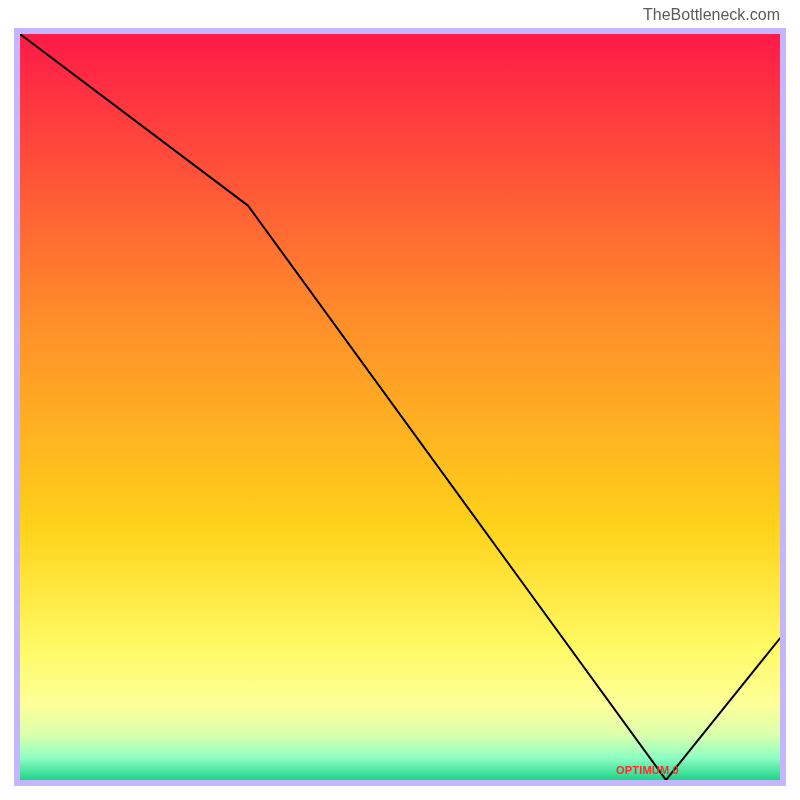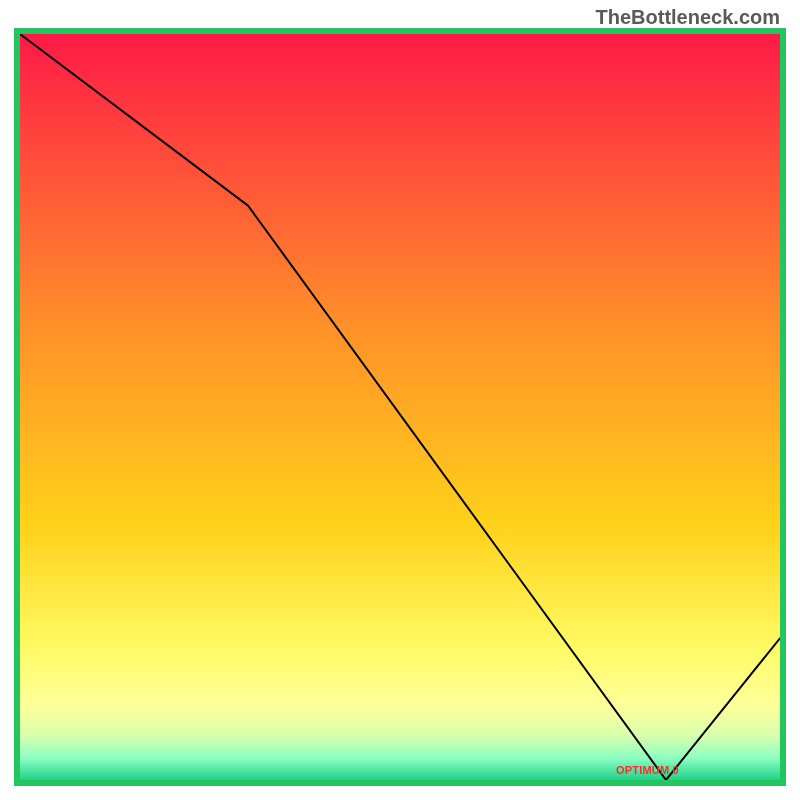--- a/index.html
+++ b/index.html
@@ -8,32 +8,32 @@
     height: 800px;
     background: #ffffff;
     font-family: Arial, Helvetica, sans-serif;
     position: relative;
     overflow: hidden;
   }
   .watermark {
     position: absolute;
     top: 6px;
     right: 20px;
-    font-size: 20px;
-    font-weight: 700;
+    font-size: 16px;
+    font-weight: 400;
     color: #5a5a5a;
     z-index: 10;
   }
   .plot-frame {
     position: absolute;
     left: 14px;
     top: 28px;
     width: 772px;
     height: 758px;
-    border: 6px solid #22c55e;
+    border: 6px solid #c4b5fd;
     background: #fff;
     overflow: hidden;
   }
   .bg-gradient {
     position: absolute;
     inset: 0;
     width: 100%;
     height: 100%;
   }
   .line-svg {

